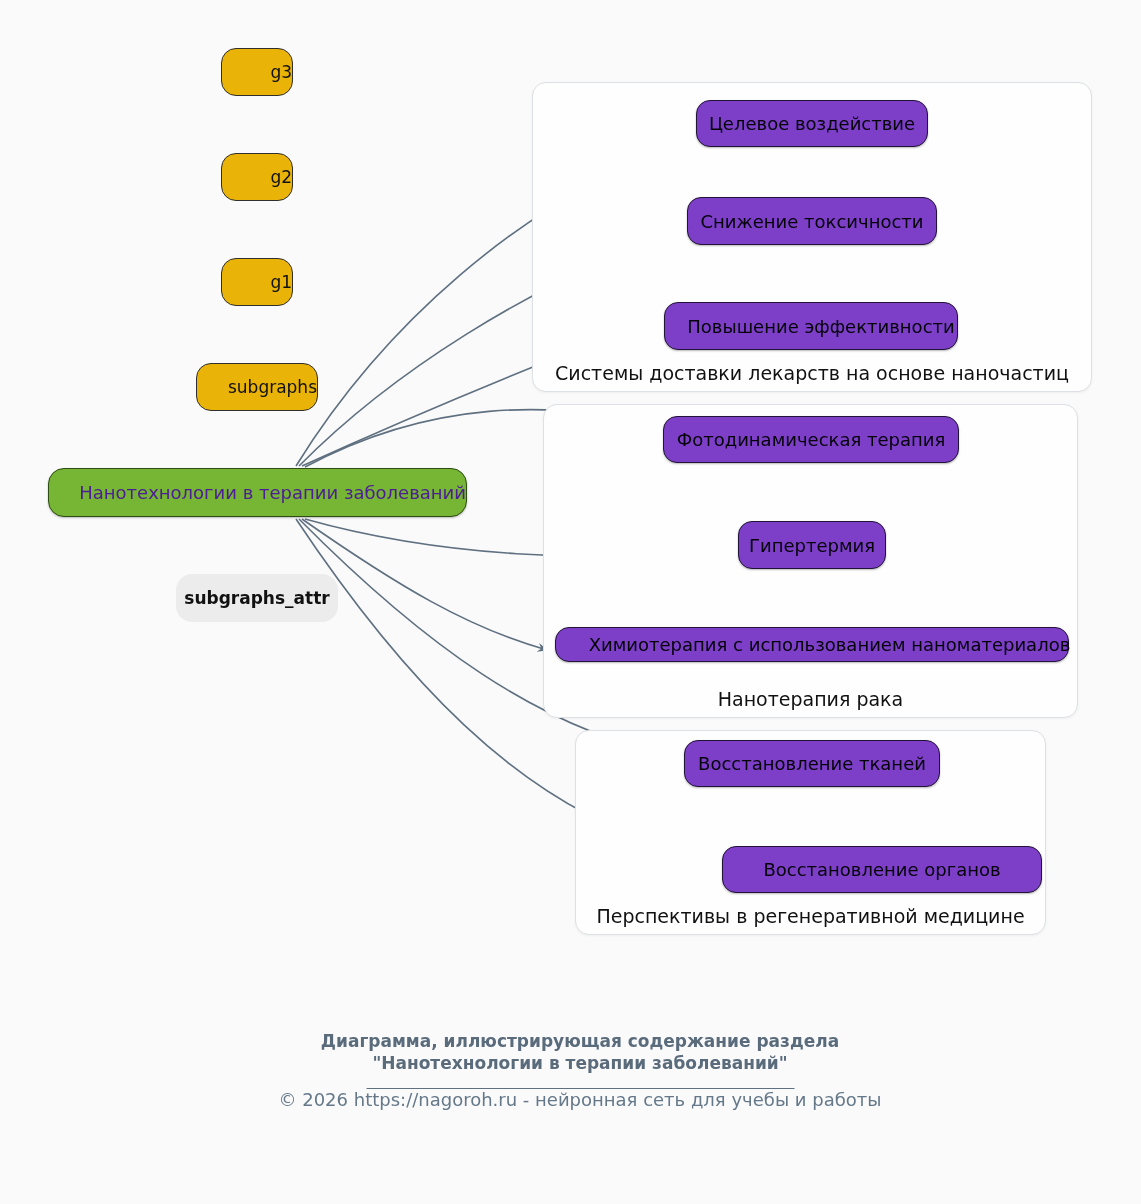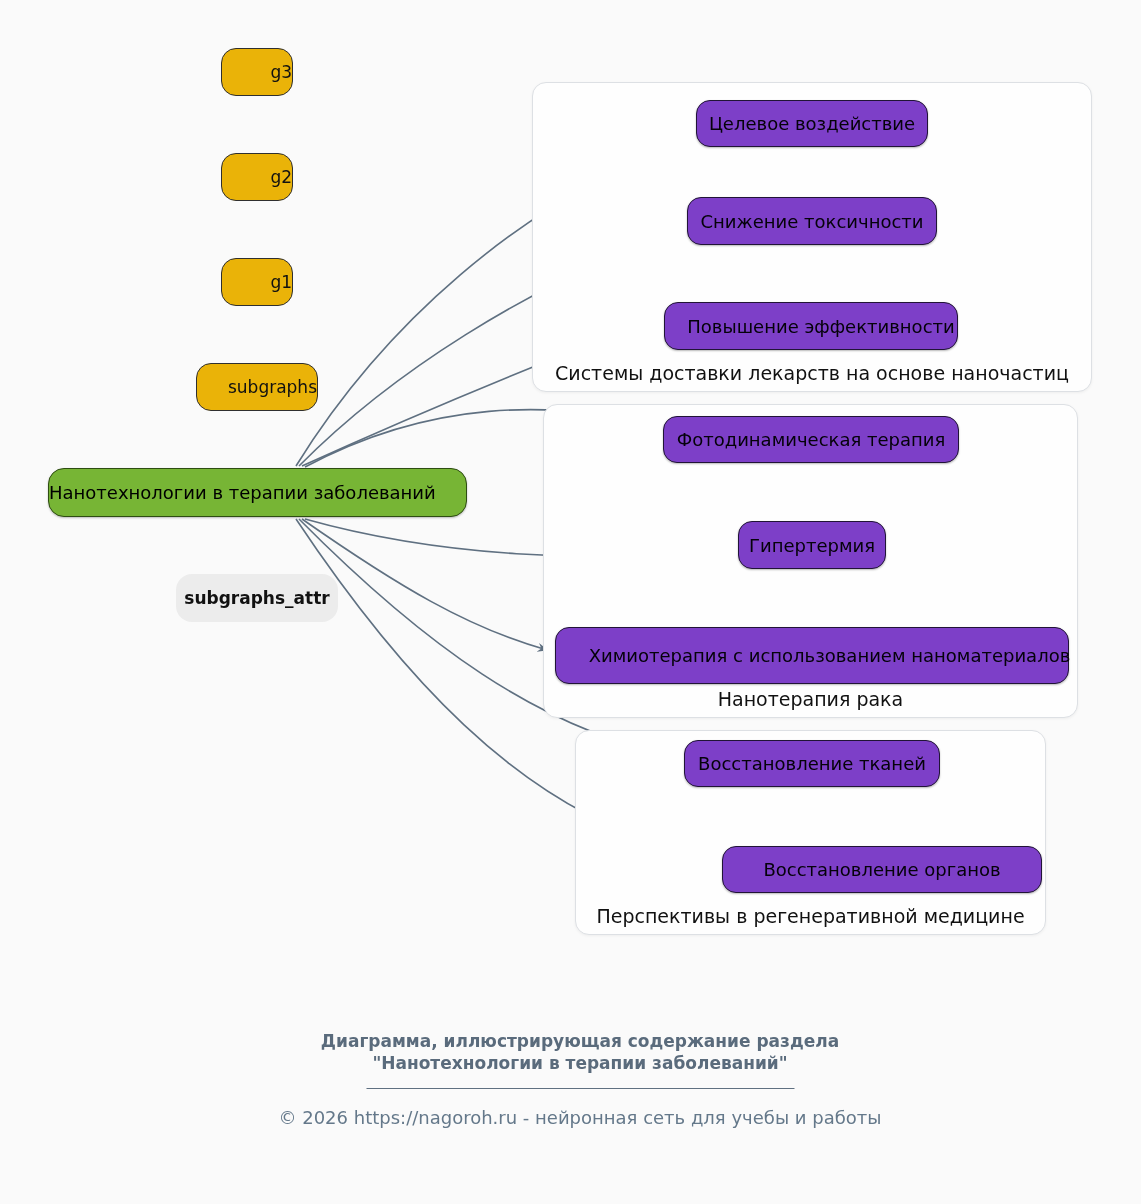--- a/index.html
+++ b/index.html
@@ -19,22 +19,22 @@
   }
   
   .attr-pill{
     background:#ececec;border:none;border-radius:16px;
     display:flex;align-items:center;justify-content:center;
     font-size:17px;color:#111;white-space:nowrap;font-weight:bold;
   }
   
   .root-node{
     background:#77b535;border:1.7px solid #2e4d12;border-radius:16px;
-    display:flex;align-items:center;justify-content:flex-start;
-    font-size:18px;color:#000000;white-space:nowrap;
+    display:flex;align-items:center;justify-content:flex-end;
+    font-size:18px;color:#4c1d95;white-space:nowrap;
     box-shadow:0 1px 2px rgba(0,0,0,.25);
   }
   
   .leaf-node{
     background:#7d3fc8;border:1.6px solid #211437;border-radius:14px;
     display:flex;align-items:center;justify-content:center;
     font-size:18px;color:#05020a;white-space:nowrap;
     box-shadow:0 1px 2px rgba(0,0,0,.28);
   }
   
@@ -54,21 +54,21 @@
   .caption{
     position:absolute;left:580px;top:1030px;transform:translateX(-50%);
     text-align:center;color:#5a6b7c;white-space:nowrap;
   }
   .caption .t1,.caption .t2{font-weight:bold;font-size:17px;line-height:22px;}
   .caption .divider{
     width:428px;height:0;border-top:1.6px solid #5f7081;
     margin:14px auto 0 auto;
   }
   .caption .copy{
-    margin-top:18px;font-size:18px;font-weight:normal;color:#64788a;
+    font-size:18px;font-weight:normal;color:#64788a;
   }
 </style>
 </head>
 <body>
 
 <svg class="edges" width="1141" height="1204" viewBox="0 0 1141 1204">
   <defs>
     <marker id="arrow" markerWidth="11" markerHeight="9" refX="9.5" refY="4.5" orient="auto" markerUnits="userSpaceOnUse">
       <path d="M0,0 L10.5,4.5 L0,9 L3.6,4.5 Z" fill="#5f7081"></path>
     </marker>
@@ -118,21 +118,21 @@
 
 <div class="abs cluster" style="left:543px;top:404px;width:535px;height:314px;">
   <div class="cluster-label">Нанотерапия рака</div>
 </div>
 <div class="abs leaf-node" style="left:663px;top:416px;width:296px;height:47px;">
   <span>Фотодинамическая терапия</span>
 </div>
 <div class="abs leaf-node" style="left:738px;top:521px;width:148px;height:48px;">
   <span>Гипертермия</span>
 </div>
-<div class="abs leaf-node" style="left:555px;top:627px;width:514px;height:57px;padding-left:35px;">
+<div class="abs leaf-node" style="left:555px;top:627px;width:514px;height:35px;padding-left:35px;">
   <span>Химиотерапия с использованием наноматериалов</span>
 </div>
 
 <div class="abs cluster" style="left:575px;top:730px;width:471px;height:205px;">
   <div class="cluster-label">Перспективы в регенеративной медицине</div>
 </div>
 <div class="abs leaf-node" style="left:684px;top:740px;width:256px;height:47px;">
   <span>Восстановление тканей</span>
 </div>
 <div class="abs leaf-node" style="left:678px;top:846px;width:320px;height:47px;margin-left:44px;">

